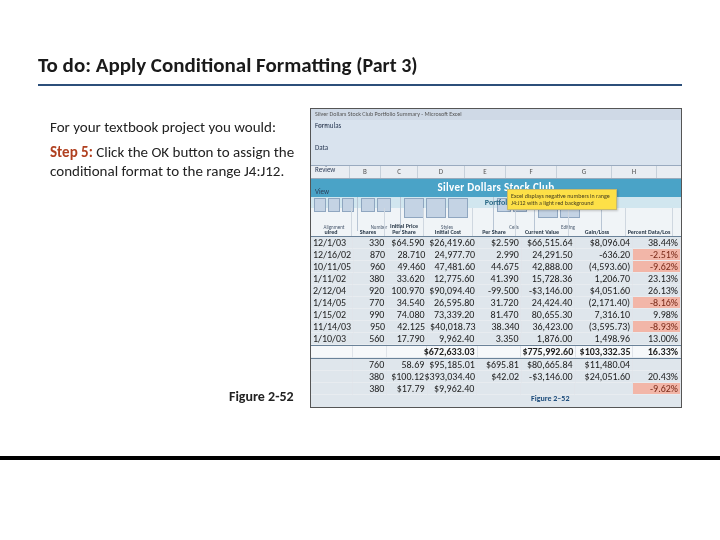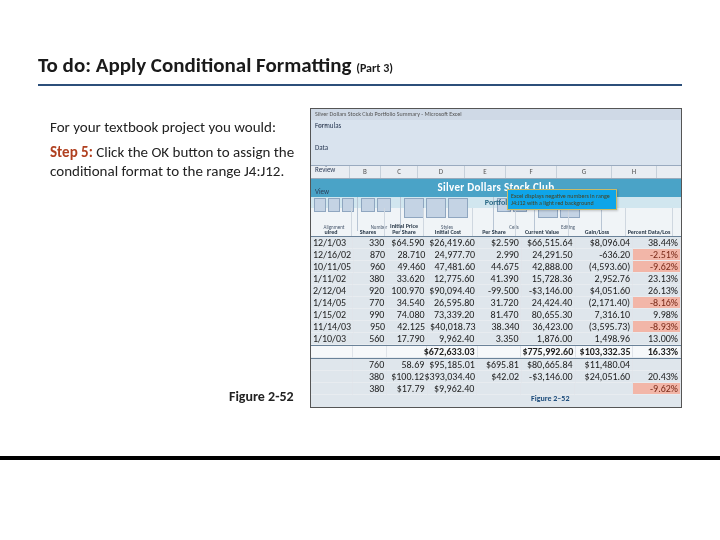--- a/index.html
+++ b/index.html
@@ -1,19 +1,19 @@
 <!DOCTYPE html>
 <html><head>
 <meta charset="utf-8">
 <style>
   html,body{margin:0;padding:0;width:720px;height:540px;background:#fff;font-family:"Calibri","Segoe UI",Arial,sans-serif;color:#222;}
   .slide{position:relative;width:720px;height:540px;}
   .title-wrap{position:absolute;left:38px;top:52px;right:38px;border-bottom:2px solid #2c4f7a;padding-bottom:6px;}
   .title{font-size:21px;font-weight:700;color:#1a1a1a;}
-  .title .part{font-size:12px;font-weight:700;}
+  .title .part{font-size:20px;font-weight:700;}
   .body-text{position:absolute;left:50px;top:118px;width:245px;font-size:15px;line-height:1.25;}
   .body-text .step-label{color:#b04020;font-weight:700;}
   .body-text p{margin:0 0 6px 0;}
   .fig-caption{position:absolute;left:215px;top:388px;font-size:14px;font-weight:700;margin-left:14px;}
   .image-embed{position:absolute;left:310px;top:108px;width:370px;height:298px;border:1px solid #555;background:#dfe6ec;overflow:hidden;}
   .ribbon{height:56px;background:#d9e3ee;border-bottom:1px solid #99aabf;font-size:7px;color:#3a4a5a;}
   .ribbon .titlebar{height:11px;background:#cfd9e6;font-size:6px;padding:0 4px;line-height:11px;color:#555;display:flex;justify-content:space-between;flex-direction:column;}
   .ribbon-tabs{display:flex;gap:13px;padding:1px 4px;font-size:7px;color:#2a3a55;flex-direction:column;}
   .ribbon-groups{display:flex;height:34px;}
   .rgrp{border-right:1px solid #b8c5d4;padding:1px 3px;display:flex;flex-direction:column;justify-content:space-between;}
@@ -28,21 +28,21 @@
   .hdr-row{display:flex;height:28px;border-bottom:1px solid #6a8299;font-size:6px;color:#2a3a4a;background:#f0f4f7;}
   .hdr-row>div{border-right:1px solid #cfd7e0;display:flex;align-items:flex-end;justify-content:center;text-align:center;padding:1px;line-height:1;font-weight:bold;}
   .data-row{display:flex;height:12px;font-size:10px;color:#222;}
   .data-row>div{border-right:1px solid #e0e4ea;border-bottom:1px solid #e8ecf0;display:flex;align-items:center;justify-content:flex-end;padding:0 2px;line-height:1;white-space:nowrap;}
   .data-row>div:first-child{justify-content:flex-start;}
   .total-row{font-weight:700;border-top:1px solid #6a8299;border-bottom:1px solid #6a8299;background:#f6f8fa;}
   .neg{background:#f2b6a8;color:#7a2a18;}
   
   .cA{width:38px;} .cB{width:30px;} .cC{width:36px;} .cD{width:46px;}
   .cE{width:40px;} .cF{width:50px;} .cG{width:54px;} .cH{width:44px;}
-  .callout{position:absolute;left:196px;top:80px;width:102px;background:#0ea5e9;border:1px solid #c9bb6a;font-size:6px;padding:3px;line-height:1.1;color:#4a4220;box-shadow:1px 1px 2px rgba(0,0,0,.2);}
+  .callout{position:absolute;left:196px;top:80px;width:102px;background:#fde047;border:1px solid #c9bb6a;font-size:6px;padding:3px;line-height:1.1;color:#4a4220;box-shadow:1px 1px 2px rgba(0,0,0,.2);}
   .fig-label-embed{position:absolute;left:220px;bottom:4px;font-size:8px;font-weight:700;color:#1a4a7a;}
   .footer-rule{position:absolute;left:0;right:0;top:456px;height:4px;background:#000;}
 </style>
 </head>
 <body>
 
 <div class="slide">
   <div class="title-wrap">
     <span class="title"><span>To do: Apply Conditional Formatting</span>
     <span class="part">(Part 3)</span></span>
@@ -163,21 +163,21 @@
           <div class="cG">(4,593.60)</div>
           <div class="cH neg">-9.62%</div>
         </div>
         <div class="data-row">
           <div class="cA">1/11/02</div>
           <div class="cB">380</div>
           <div class="cC">33.620</div>
           <div class="cD">12,775.60</div>
           <div class="cE">41.390</div>
           <div class="cF">15,728.36</div>
-          <div class="cG">2,952.76</div>
+          <div class="cG">1,206.70</div>
           <div class="cH">23.13%</div>
         </div>
         <div class="data-row">
           <div class="cA">2/12/04</div>
           <div class="cB">920</div>
           <div class="cC">100.970</div>
           <div class="cD">$90,094.40</div>
           <div class="cE">-99.500</div>
           <div class="cF">-$3,146.00</div>
           <div class="cG">$4,051.60</div>

